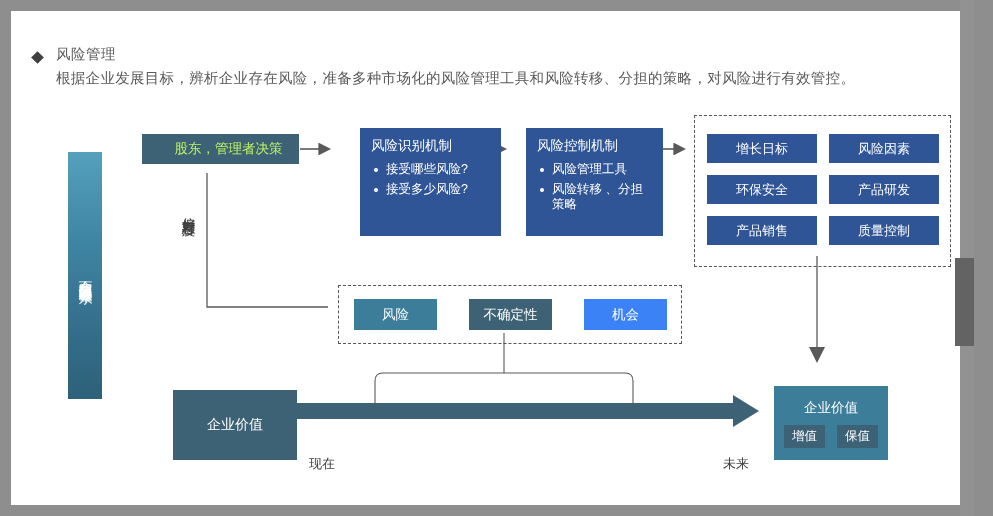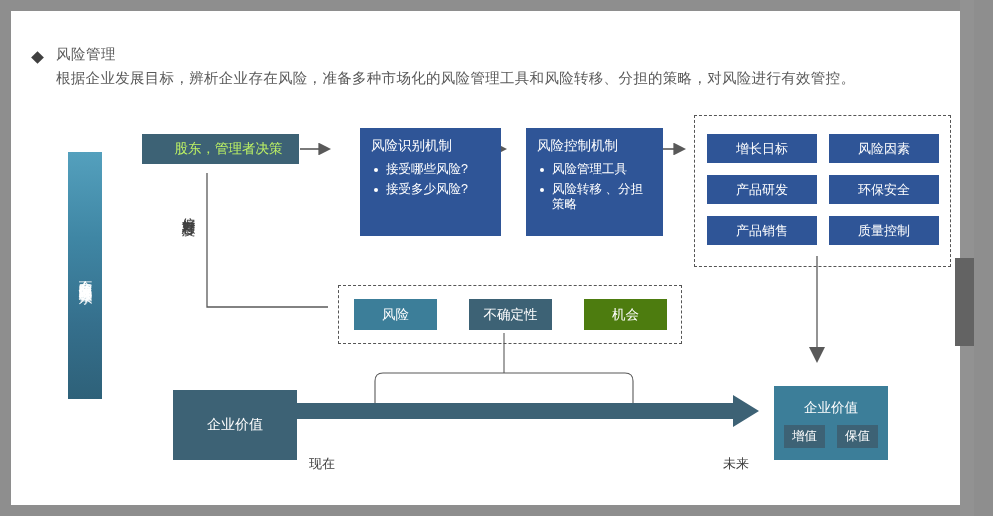--- a/index.html
+++ b/index.html
@@ -101,21 +101,21 @@
   .rowmid{
     position:absolute;left:343px;top:288px;width:313px;height:31px;
     display:flex;justify-content:space-between;
   }
   .chip{
     width:83px;height:31px;display:flex;align-items:center;justify-content:center;
     font-size:13.5px;color:#fff;
   }
   .chip-risk{background:#3c7e99;}
   .chip-uncertain{background:#3d6275;}
-  .chip-chance{background:#4d7c0f;}
+  .chip-chance{background:#3b82f6;}
   
   .box-value-left{
     left:162px;top:379px;width:124px;height:70px;
     font-size:14px;background:#3d6275;color:#fff;
   }
   .box-value-right{
     left:763px;top:375px;width:114px;height:74px;
     background:#3c7e99;color:#fff;flex-direction:column;
     align-items:center;justify-content:center;
   }
@@ -192,22 +192,22 @@
   <div class="box blue box-control">
     <div class="bx-title">风险控制机制</div>
     <div class="bx-li">风险管理工具</div>
     <div class="bx-li">风险转移 、分担策略</div>
   </div>
 
   <div class="dash-right"></div>
   <div class="grid6">
     <div class="cell">增长日标</div>
     <div class="cell">风险因素</div>
+    <div class="cell">环保安全</div>
     <div class="cell">产品研发</div>
-    <div class="cell">环保安全</div>
     <div class="cell">产品销售</div>
     <div class="cell">质量控制</div>
   </div>
 
   <div class="dash-mid"></div>
   <div class="rowmid">
     <div class="chip chip-risk">风险</div>
     <div class="chip chip-uncertain">不确定性</div>
     <div class="chip chip-chance">机会</div>
   </div>

